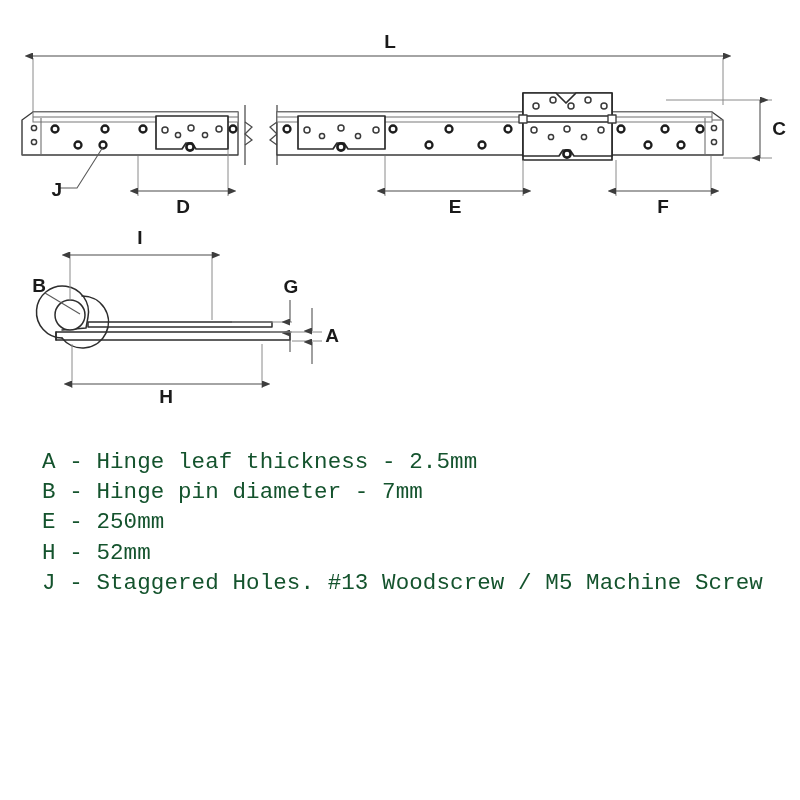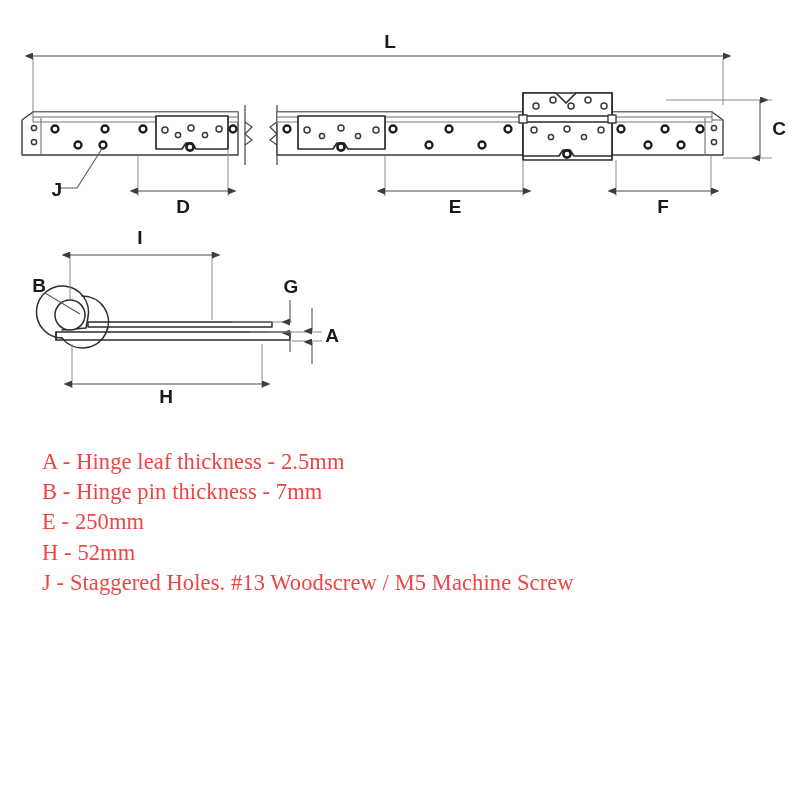--- a/index.html
+++ b/index.html
@@ -104,24 +104,24 @@
     stroke-width: 1.5;
     stroke-linejoin: round;
   }
   #legend {
     position: absolute;
     left: 42px;
     top: 447px;
     width: 740px;
   }
   .legend-line {
-    font-family: Liberation Serif, serif;
+    font-family: Liberation Mono, monospace;
     font-size: 22.5px;
     line-height: 30.2px;
-    color: #ef4444;
+    color: #14532d;
     white-space: nowrap;
     letter-spacing: 0.1px;
   }
 </style>
 </head>
 <body>
 
 <div id="page">
 
   <svg id="drawing" viewBox="0 0 800 430">
@@ -312,19 +312,19 @@
       <line class="extline" x1="292" y1="341" x2="322" y2="341"></line>
       <line class="dimline" x1="312" y1="308" x2="312" y2="331" marker-end="url(#arrD)"></line>
       <line class="dimline" x1="312" y1="364" x2="312" y2="342" marker-end="url(#arrU)"></line>
       <text class="dim-label" x="332" y="342" text-anchor="middle">A</text>
     </g>
 
   </svg>
 
   <div id="legend">
     <div class="legend-line">A - Hinge leaf thickness - 2.5mm</div>
-    <div class="legend-line">B - Hinge pin thickness - 7mm</div>
+    <div class="legend-line">B - Hinge pin diameter - 7mm</div>
     <div class="legend-line">E - 250mm</div>
     <div class="legend-line">H - 52mm</div>
     <div class="legend-line">J - Staggered Holes. #13 Woodscrew / M5 Machine Screw</div>
   </div>
 
 </div>
 
 </body></html>

